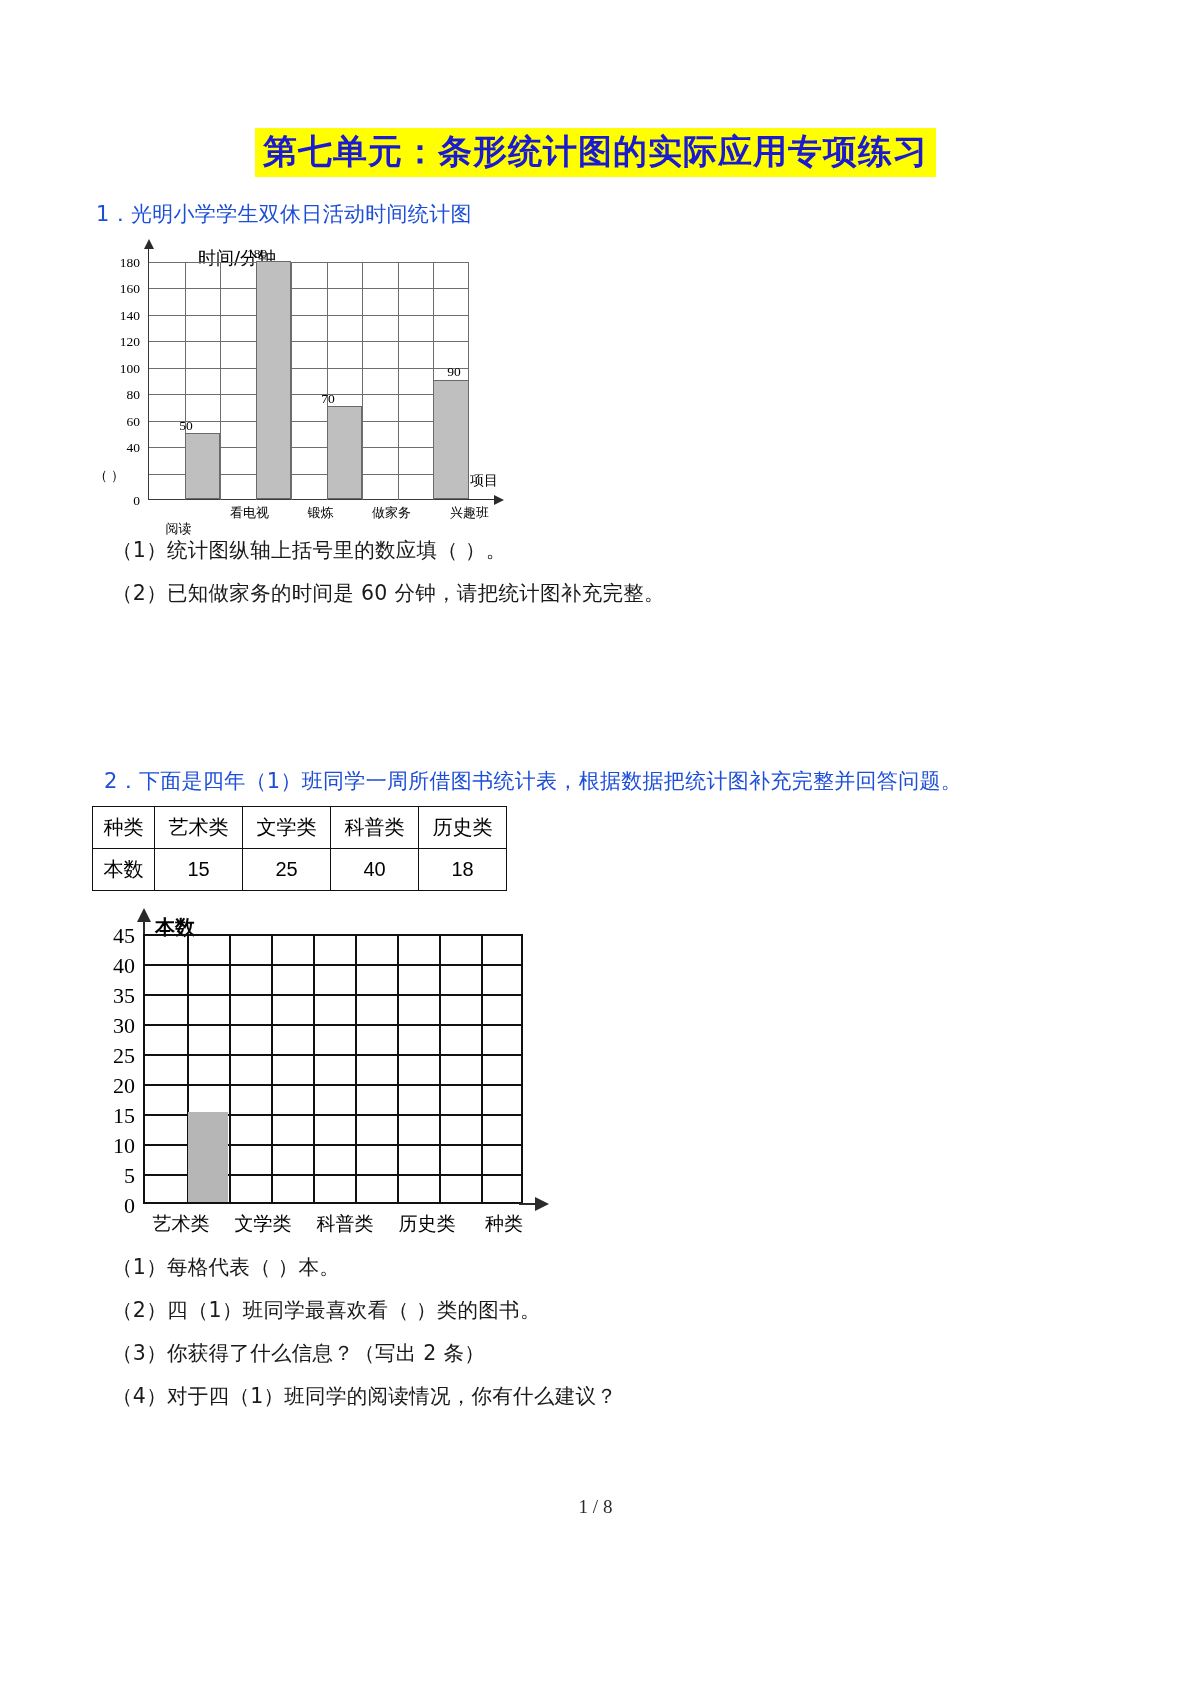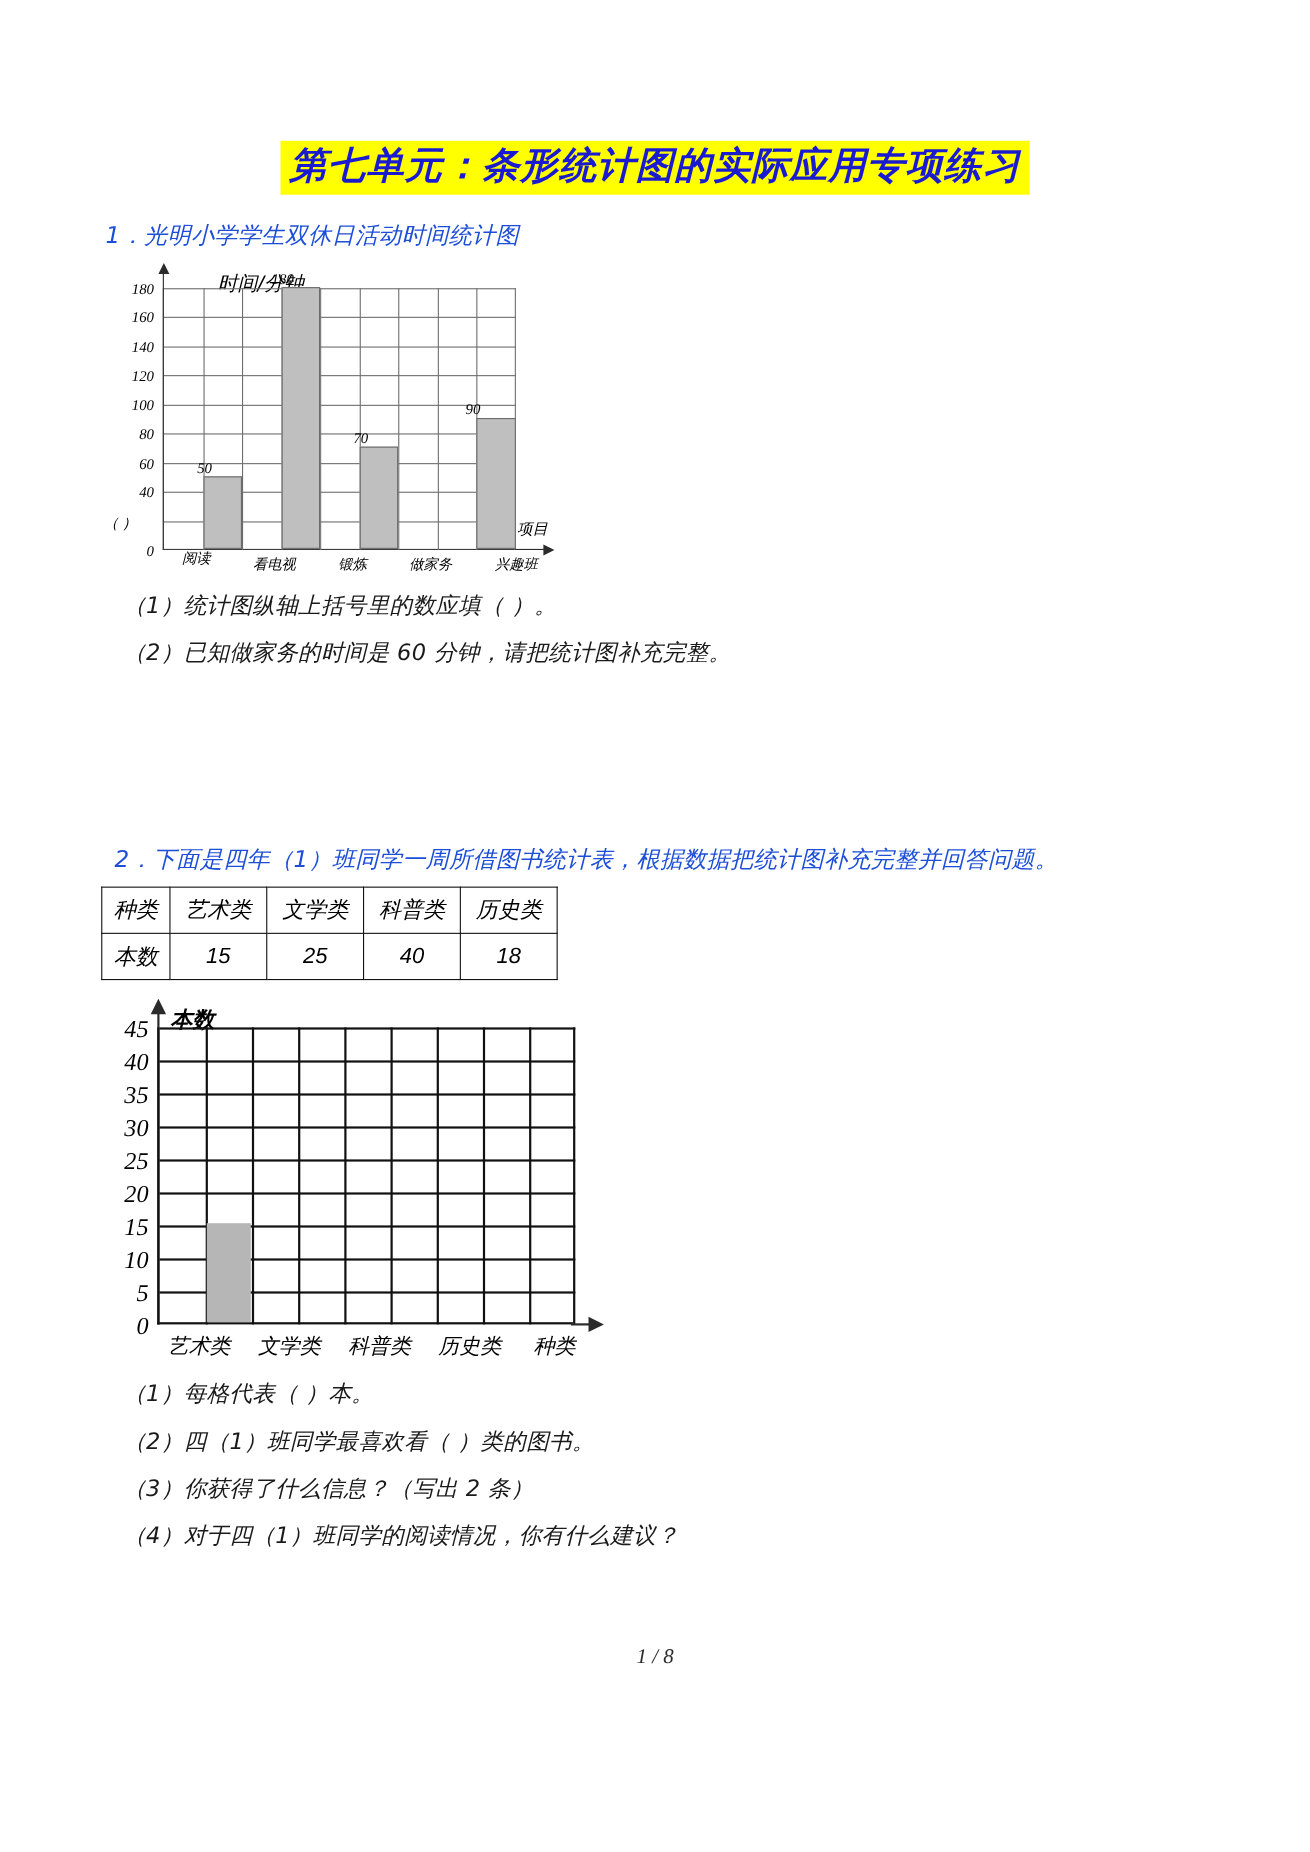--- a/index.html
+++ b/index.html
@@ -11,21 +11,20 @@
     font-family: "Liberation Sans", "DejaVu Sans", sans-serif;
     color: #000000;
     position: relative;
     overflow: hidden;
   }
   .page {
     position: relative;
     width: 1006px;
     height: 1684px;
     padding: 12px;
-    font-style: italic;
   }
 
   
   .title-wrap {
     position: absolute;
     top: 128px;
     left: 0;
     width: 1191px;
     text-align: center;
   }
@@ -297,27 +296,27 @@
     <div class="c1-tick" style="left:6px;  top:122.8px;">100</div>
     <div class="c1-tick" style="left:6px;  top:149.2px;">80</div>
     <div class="c1-tick" style="left:6px;  top:175.7px;">60</div>
     <div class="c1-tick" style="left:6px;  top:202.1px;">40</div>
     <div class="c1-tick" style="left:-6px; top:228.6px; width:46px; text-align:left;">（   ）</div>
     <div class="c1-tick" style="left:6px;  top:255px;">0</div>
 
     <div class="c1-barval" style="left:66px;  top:180px; width:40px;">50</div>
     <div class="c1-barval" style="left:137px; top:8px;   width:40px;">180</div>
     <div class="c1-barval" style="left:208px; top:153px; width:40px;">70</div>
-    <div class="c1-barval" style="left:310px; top:126px; width:40px;">90</div>
+    <div class="c1-barval" style="left:334px; top:126px; width:40px;">90</div>
 
     <div class="hstem" style="left:368px; top:261px; width:28px;"></div>
     <div class="arrow-right" style="left:394px; top:256.5px;"></div>
     <div class="c1-xaxis-name" style="left:370px; top:234px;">项目</div>
 
-    <div class="c1-cat" style="left:53.5px;  top:261px; width:50px;">阅读</div>
+    <div class="c1-cat" style="left:53.5px;  top:282px; width:50px;">阅读</div>
     <div class="c1-cat" style="left:117.5px; top:266px; width:64px;">看电视</div>
     <div class="c1-cat" style="left:195.5px; top:266px; width:50px;">锻炼</div>
     <div class="c1-cat" style="left:259.5px; top:266px; width:64px;">做家务</div>
     <div class="c1-cat" style="left:337.5px; top:266px; width:64px;">兴趣班</div>
   </div>
 
   <div class="sub-line" style="left:112px; top:536px;">（1）统计图纵轴上括号里的数应填（   ）。</div>
   <div class="sub-line" style="left:112px; top:579px;">（2）已知做家务的时间是 60 分钟，请把统计图补充完整。</div>
 
   <div class="q-line" style="left:104px; top:767px;">

